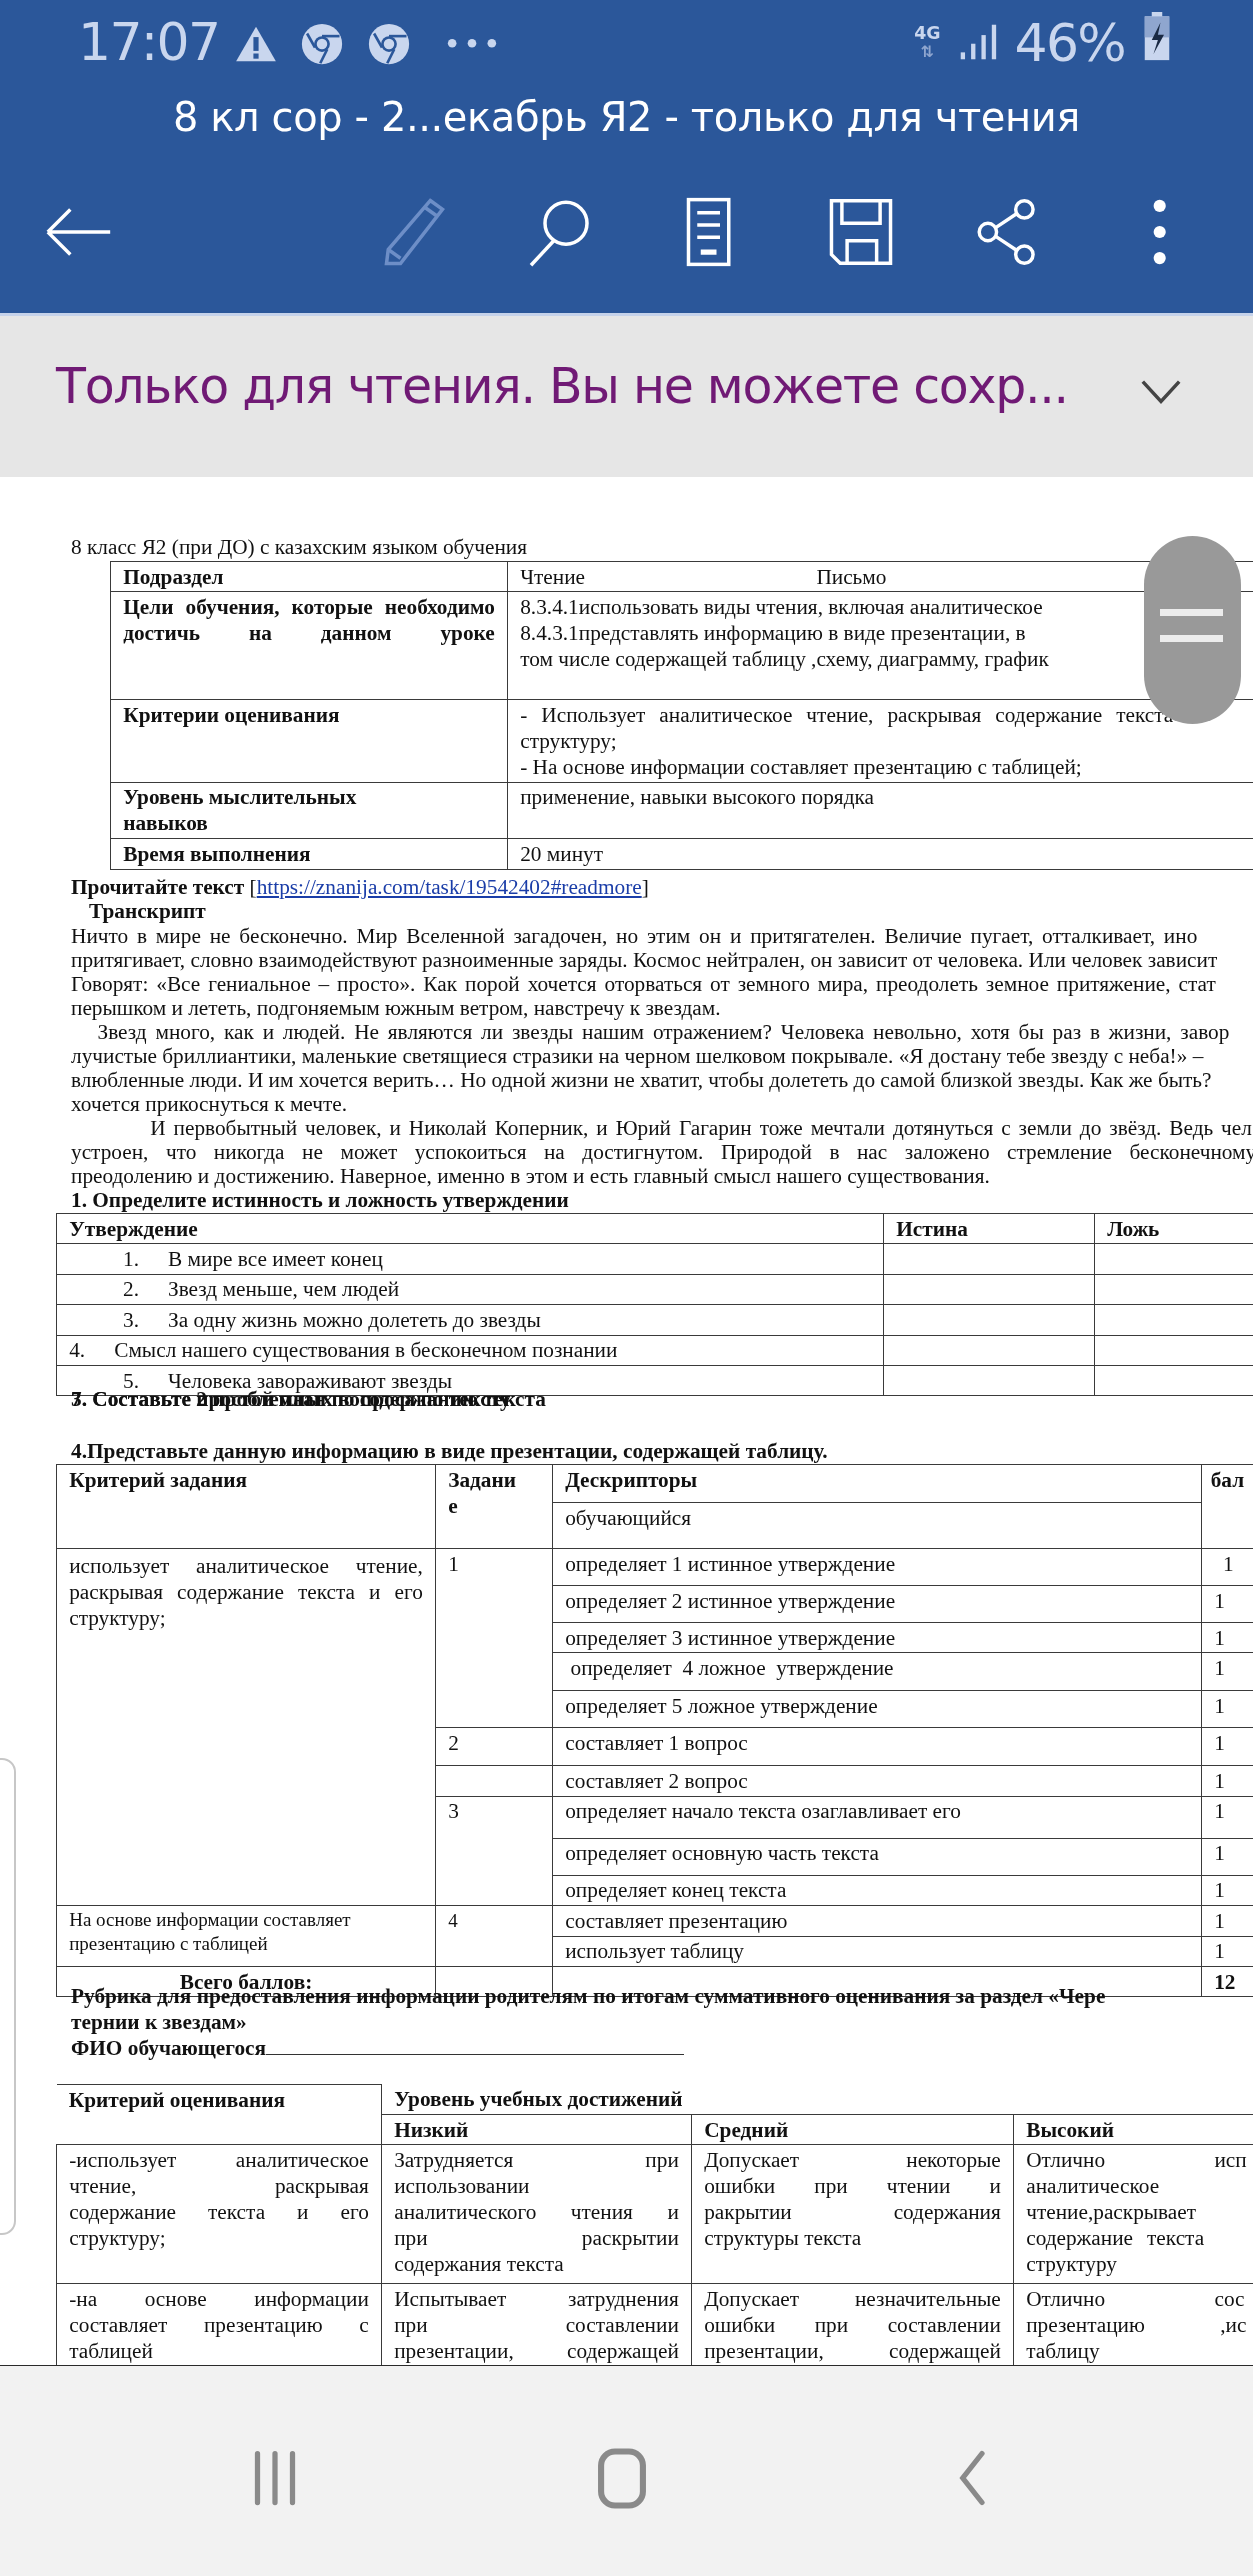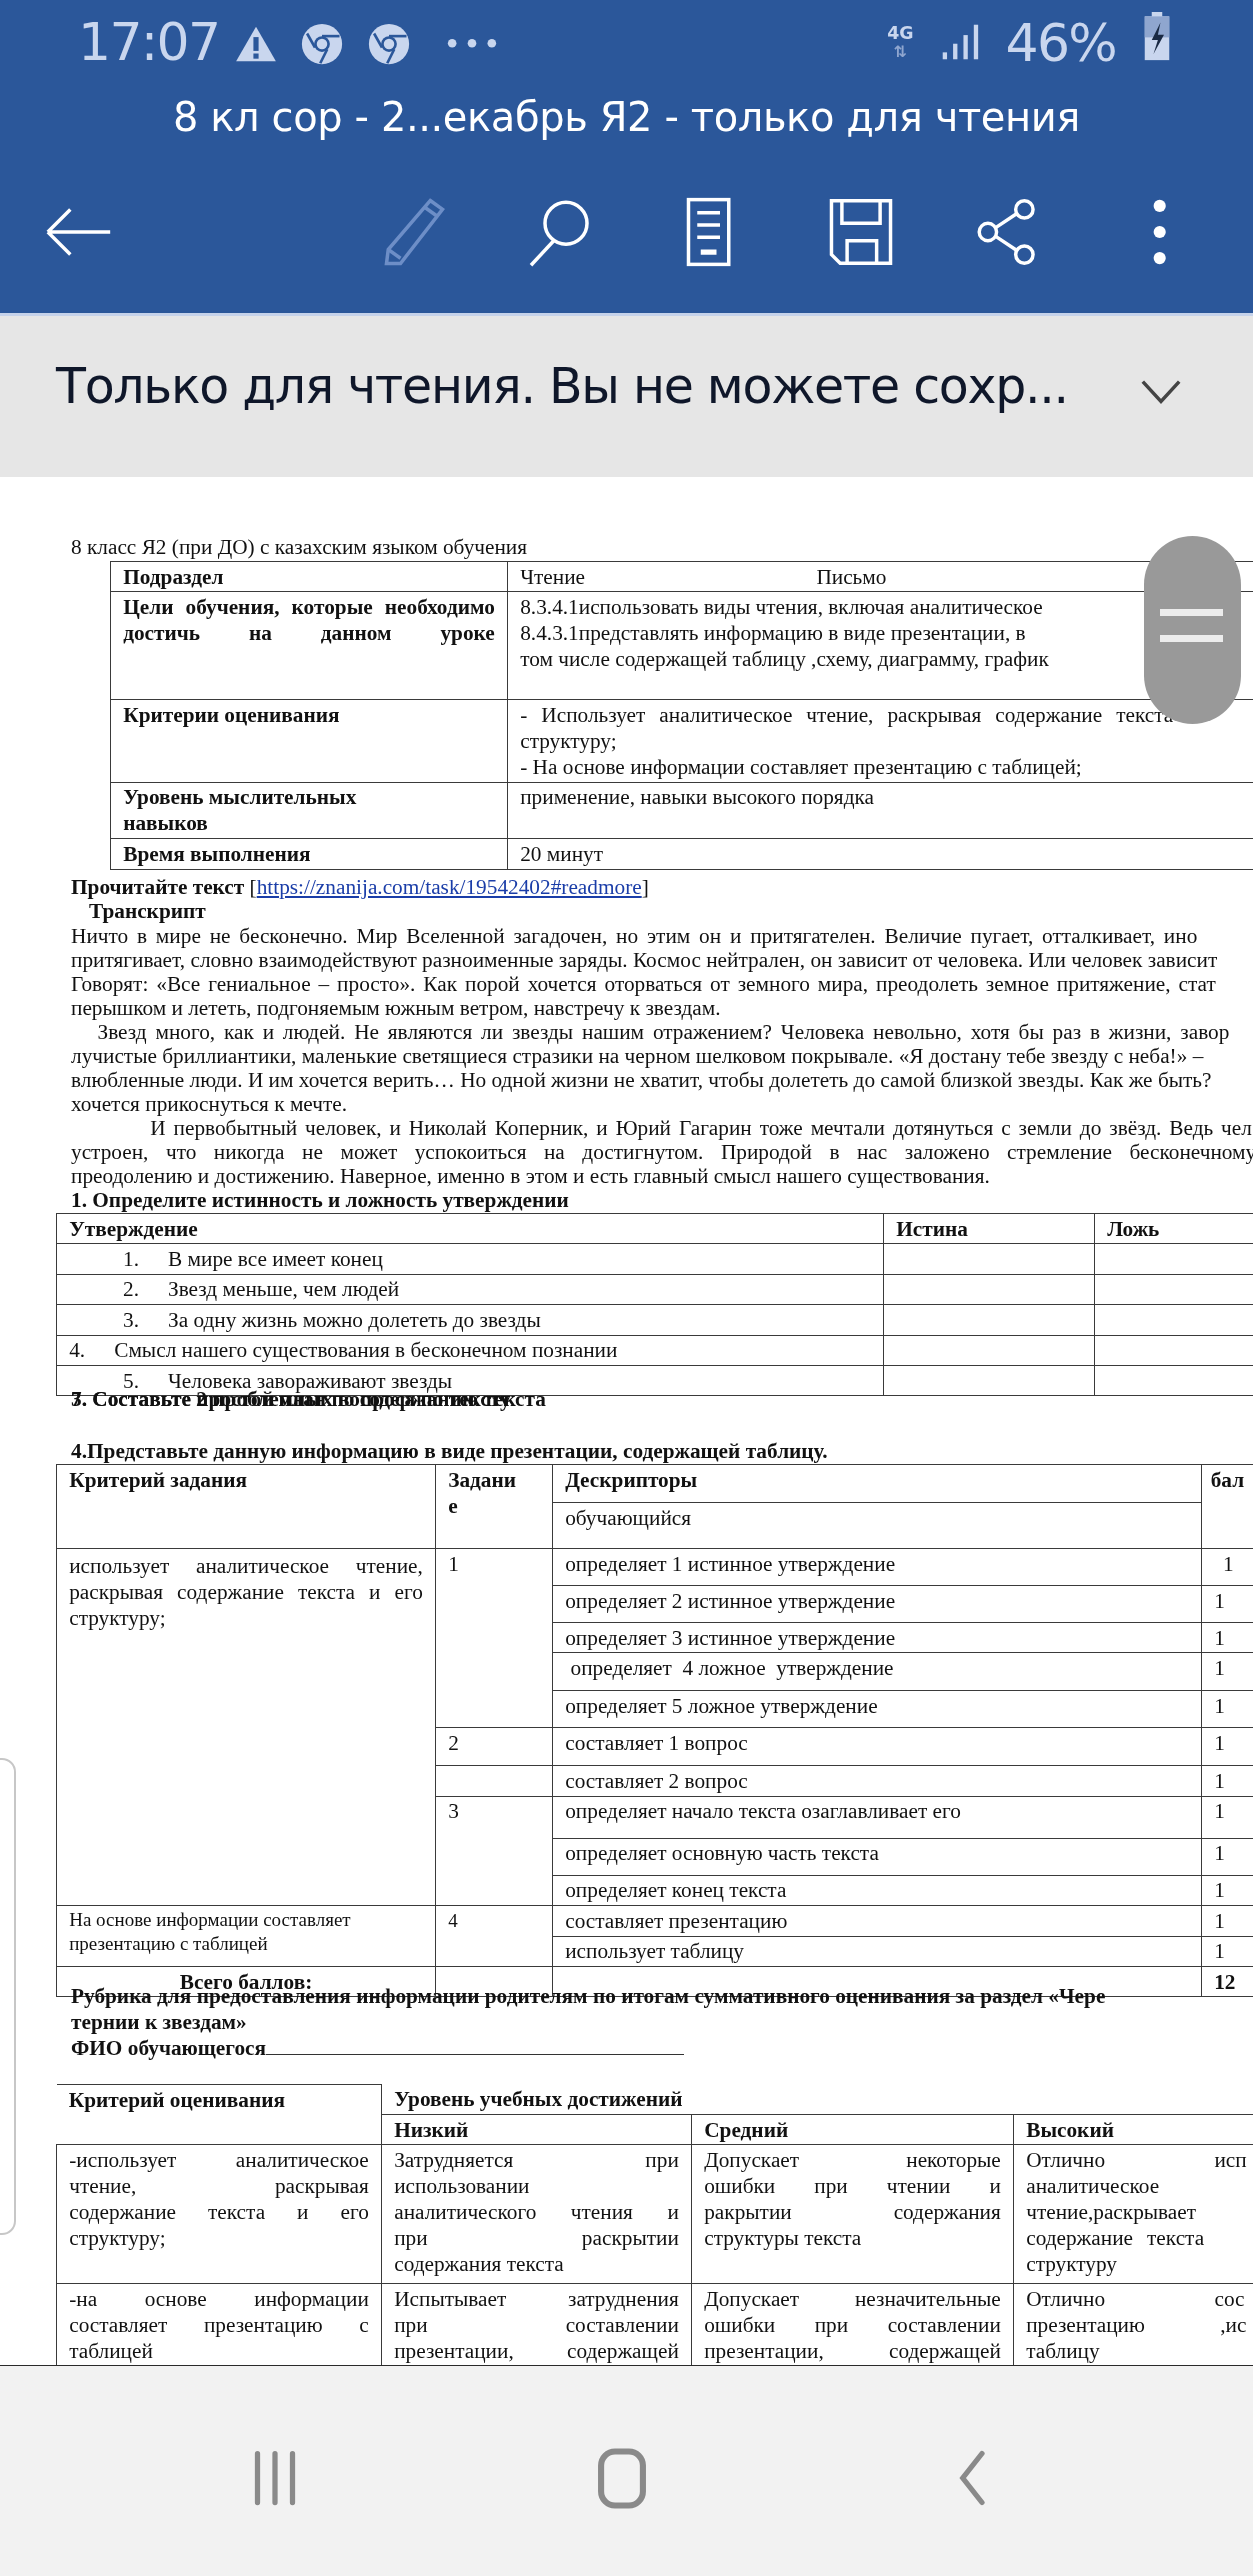--- a/index.html
+++ b/index.html
@@ -4,27 +4,27 @@
 <style>
   * { box-sizing: border-box; margin: 0; padding: 0; }
   html, body { width: 1253px; height: 2576px; overflow: hidden; background: #ffffff; }
   body { position: relative; font-family: "Liberation Sans", sans-serif; }
 
   
   .appbar { position: absolute; left: 0; top: 0; width: 1253px; height: 313px; background: #2b579a; color: #fff; }
   .status { position: absolute; left: 0; top: 0; width: 1249px; height: 87px; color: #c9d6ee; padding-left: 25px; }
   .status .time { position: absolute; left: 78px; top: 12.2px; font-size: 52px; font-family: "DejaVu Sans", sans-serif; letter-spacing: -1.7px; color: #c9d6ee; }
   .status .ic { position: absolute; top: 22.6px; height: 42px; display: flex; align-items: center; justify-content: center; }
-  .status .right { position: absolute; right: 78px; top: 12.2px; font-size: 52px; font-family: "DejaVu Sans", sans-serif; letter-spacing: -1.7px; display: flex; align-items: center; gap: 27px; }
+  .status .right { position: absolute; right: 78px; top: 12.2px; font-size: 52px; font-family: "DejaVu Sans", sans-serif; letter-spacing: -1.7px; display: flex; align-items: center; gap: 18px; }
   .doc-title { position: absolute; left: 0; top: 94px; width: 1253px; text-align: center; font-size: 40px; font-family: "DejaVu Sans", sans-serif; color: #fff; letter-spacing: -0.4px; }
   .toolbar-icon { position: absolute; top: 193px; width: 78px; height: 78px; display: flex; align-items: center; justify-content: center; cursor: pointer; }
 
   
   .banner { position: absolute; left: 0; top: 313px; width: 1253px; height: 164px; background: #e6e6e6; border-top: 3.5px solid #c5d2ea; box-shadow: 0 5.2px 8.7px rgba(0,0,0,0.08); }
-  .banner .msg { position: absolute; left: 56px; top: 42px; font-size: 49px; font-family: "DejaVu Sans", sans-serif; color: #0f172a; letter-spacing: -1.3px; }
+  .banner .msg { position: absolute; left: 56px; top: 42px; font-size: 49px; font-family: "DejaVu Sans", sans-serif; color: #701a75; letter-spacing: -1.3px; }
   .banner .chev { position: absolute; left: 1130px; top: 45px; width: 61px; height: 61px; display: flex; align-items: center; justify-content: center; cursor: pointer; }
 
   
   .doc { position: absolute; left: 0; top: 477px; width: 1253px; height: 1888px; background: #fff; overflow: hidden; font-family: "Liberation Serif", serif; color: #111; }
   .abs { position: absolute; white-space: nowrap; }
   .t24 { font-size: 21.3px; line-height: 26px; }
   .b { font-weight: bold; }
   .just { text-align: justify; text-align-last: justify; white-space: normal; }
 
   table.grid { position: absolute; border-collapse: collapse; font-size: 21.3px; line-height: 26px; }

